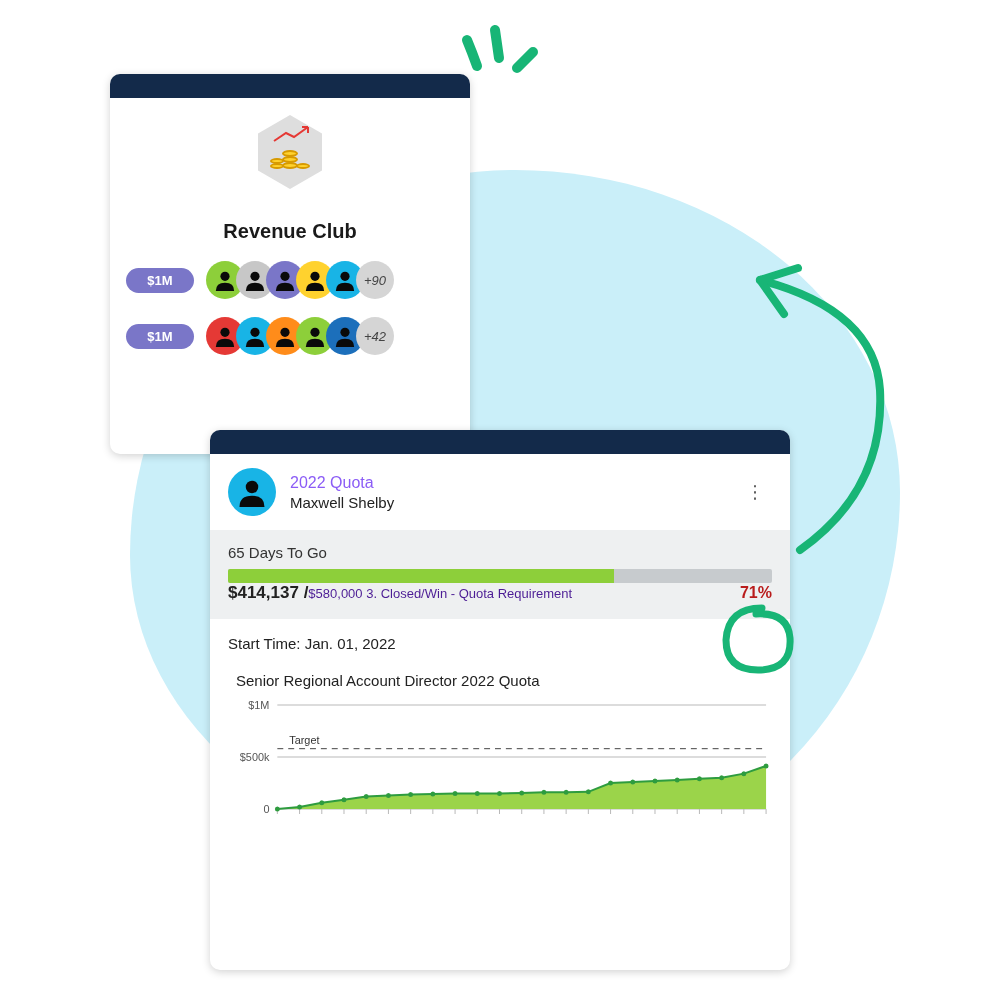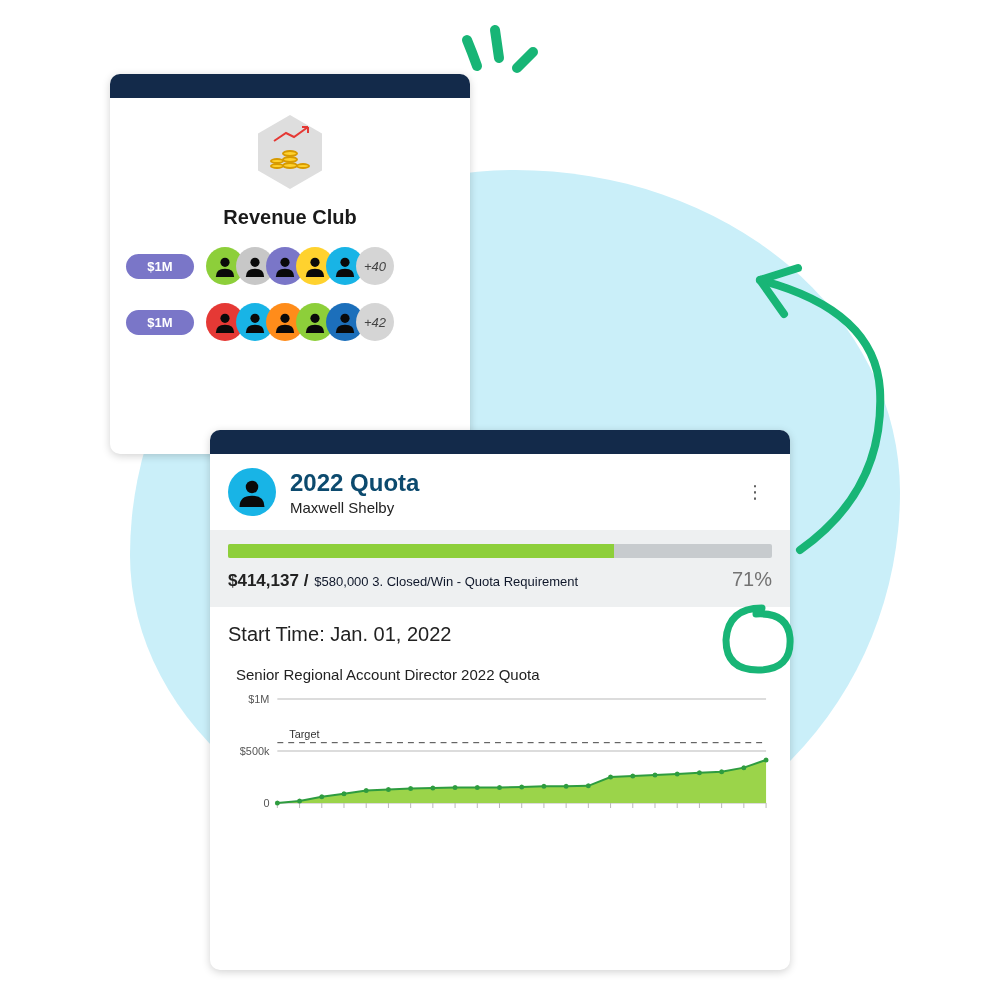--- a/index.html
+++ b/index.html
@@ -24,45 +24,45 @@
   .hexagon{width:64px;height:74px;background:#dedede;clip-path:polygon(50% 0,100% 25%,100% 75%,50% 100%,0 75%,0 25%);display:flex;align-items:center;justify-content:center;}
   .coin-stack{position:relative;width:40px;height:34px;}
   .coin{position:absolute;border-radius:50%;border:2px solid #d79a00;background:#ffd22e;}
   .c1{width:14px;height:6px;left:0;bottom:0;}
   .c2{width:14px;height:6px;left:0;bottom:5px;}
   .c3{width:16px;height:7px;left:12px;bottom:0;}
   .c4{width:16px;height:7px;left:12px;bottom:6px;}
   .c5{width:16px;height:7px;left:12px;bottom:12px;}
   .c6{width:14px;height:6px;left:26px;bottom:0;}
   .trend{position:absolute;left:2px;top:-10px;}
-  .rev-title{font-size:20px;font-weight:700;margin-top:14px;color:#1a1a1a;}
+  .rev-title{font-size:20px;font-weight:700;margin-top:28px;color:#1a1a1a;}
   .tier-row{display:flex;align-items:center;gap:12px;margin-top:18px;padding:0 16px;width:100%;}
   .pill{background:#7a76c8;color:#fff;font-size:13px;font-weight:600;border-radius:14px;padding:5px 16px;min-width:68px;text-align:center;}
   .avatars{display:flex;align-items:center;}
   .av{width:38px;height:38px;border-radius:50%;display:flex;align-items:center;justify-content:center;margin-left:-8px;}
   .av:first-child{margin-left:0;}
   .av svg{display:block;}
   .more{width:38px;height:38px;border-radius:50%;background:#d5d5d5;color:#444;font-style:italic;font-size:13px;display:flex;align-items:center;justify-content:center;margin-left:-8px;}
   
   .quota-card{left:210px;top:430px;width:580px;height:540px;z-index:10;}
   .qc-hdr{display:flex;align-items:center;padding:14px 18px;gap:14px;}
   .avatar-lg{width:48px;height:48px;border-radius:50%;background:#18b4e6;display:flex;align-items:center;justify-content:center;}
-  .qc-meta .title{color:#0c4a6e;font-weight:700;font-size:24px;}
+  .qc-meta .title{color:#8b5cf6;font-weight:400;font-size:16px;}
   .qc-meta .person{font-size:15px;color:#222;margin-top:2px;}
   .kebab{margin-left:auto;font-size:18px;color:#555;cursor:pointer;padding:4px 8px;}
   .progress-block{background:#eef0f1;padding:14px 18px 16px 18px;}
   .days{font-size:15px;color:#333;margin-bottom:8px;}
   .bar-track{width:100%;height:14px;background:#c7cbce;border-radius:2px;overflow:hidden;}
   .bar-fill{height:100%;background:#8dcf3a;}
-  .prog-row{display:flex;align-items:baseline;margin-top:10px;gap:6px;}
+  .prog-row{display:flex;align-items:baseline;}
   .prog-row .amt{font-weight:700;font-size:17px;}
-  .prog-row .detail{font-size:13px;color:#0f172a;}
-  .prog-row .pct{margin-left:auto;font-size:20px;color:#737373;}
+  .prog-row .detail{font-size:13px;color:#4c1d95;}
+  .prog-row .pct{margin-left:auto;font-size:16px;color:#b91c1c;font-weight:bold;}
   .times{padding:16px 18px 0 18px;}
-  .times div{font-size:20px;color:#222;margin-bottom:6px;}
+  .times div{font-size:15px;color:#222;margin-bottom:6px;}
   .chart-title{padding:14px 18px 4px 26px;font-size:15px;color:#222;}
   .chart-wrap{padding:4px 18px 10px 8px;}
   .chart-svg{width:100%;height:130px;display:block;}
   .ylabel{font-size:11px;fill:#555;text-anchor:end;}
   .target-label{font-size:11px;fill:#333;}
   .axis{stroke:#b8b8b8;stroke-width:1;}
   .area{fill:#9bd44a;}
   .line{stroke:#2e9c3f;stroke-width:2;fill:none;}
   .pt{fill:#2e9c3f;}
   .tgt{stroke:#444;stroke-width:1;stroke-dasharray:6 5;}
@@ -132,21 +132,21 @@
                 <circle cx="12" cy="8" r="5" fill="#0a0a0a"></circle>
                 <path d="M2 24 Q2 15 12 15 Q22 15 22 24 Z" fill="#0a0a0a"></path>
               </svg>
             </div>
             <div class="av" style="background: rgb(24, 180, 230);">
               <svg width="22" height="22" viewBox="0 0 24 24">
                 <circle cx="12" cy="8" r="5" fill="#0a0a0a"></circle>
                 <path d="M2 24 Q2 15 12 15 Q22 15 22 24 Z" fill="#0a0a0a"></path>
               </svg>
             </div>
-            <div class="more">+40</div>
+            <div class="more">+90</div>
           </div>
       </div>
       <div class="tier-row">
         <span class="pill">$1M</span>
         <div class="avatars" id="avrow1">
             <div class="av" style="background: rgb(229, 57, 53);">
               <svg width="22" height="22" viewBox="0 0 24 24">
                 <circle cx="12" cy="8" r="5" fill="#0a0a0a"></circle>
                 <path d="M2 24 Q2 15 12 15 Q22 15 22 24 Z" fill="#0a0a0a"></path>
               </svg>
@@ -191,20 +191,21 @@
           </svg>
       </div>
       <div class="qc-meta">
         <div class="title">2022 Quota</div>
         <div class="person">Maxwell Shelby</div>
       </div>
       <div class="kebab">⋮</div>
     </div>
 
     <div class="progress-block">
+      <div class="days">65 Days To Go</div>
       <div class="bar-track">
         <div class="bar-fill" id="barfill" style="width: 71%;"></div>
       </div>
       <div class="prog-row">
         <span class="amt">$414,137 /</span>
         <span class="detail">$580,000 3. Closed/Win - Quota Requirement</span>
         <span class="pct">71%</span>
       </div>
     </div>
 

